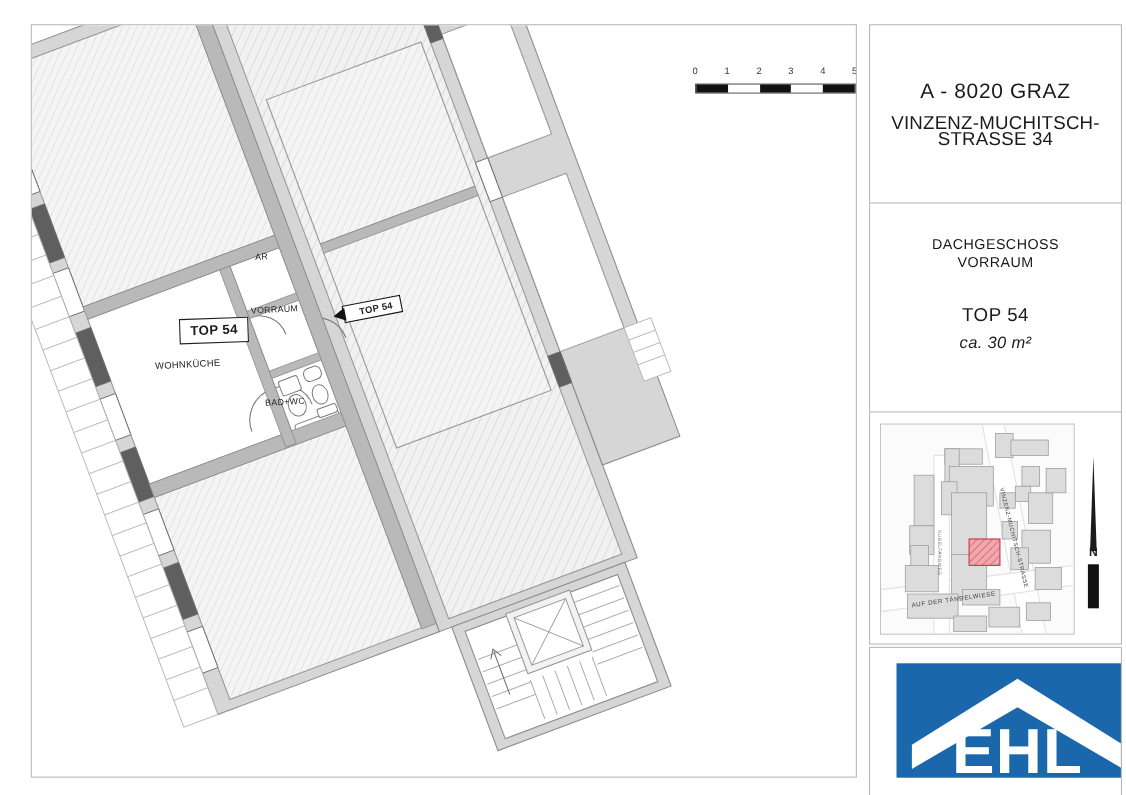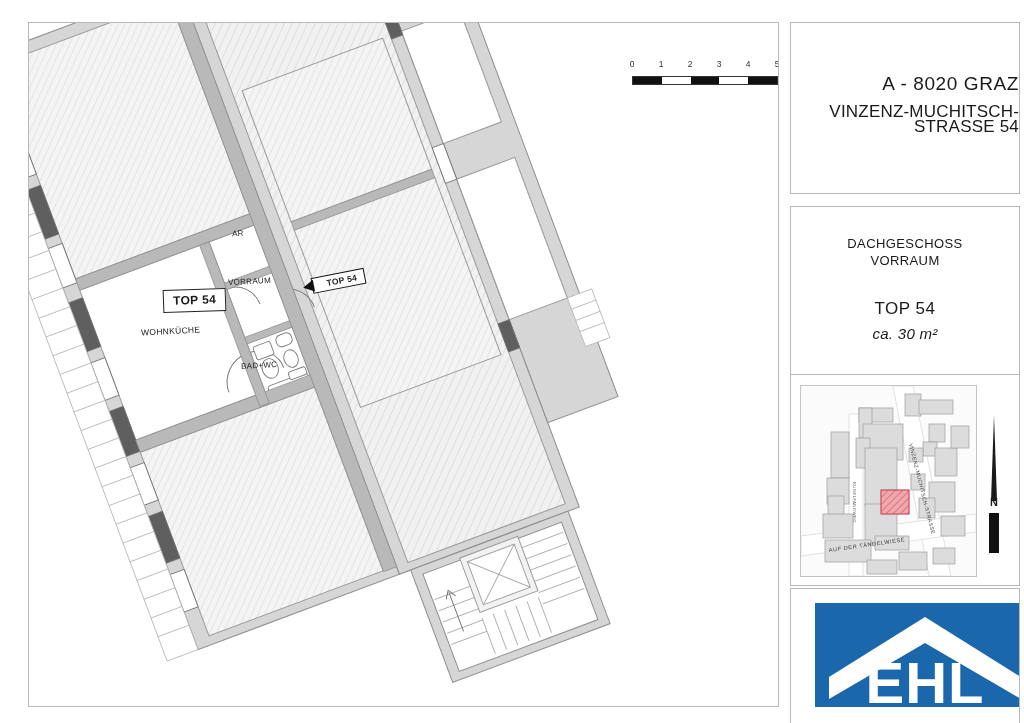--- a/index.html
+++ b/index.html
@@ -16,27 +16,27 @@
     border:1px solid #b9b9b9;background:#fff;overflow:hidden;
   }
   .info-col{
     position:absolute;left:790px;top:22px;width:232px;height:683px;
   }
   .info-cell{
     position:absolute;left:0;width:230px;border:1px solid #b9b9b9;
     background:#fff;box-sizing:border-box;
   }
   .cell-address{top:0;height:172px;}
-  .cell-unit{top:184px;height:176px;}
+  .cell-unit{top:162px;height:200px;}
   .cell-map{top:352px;height:212px;}
   .cell-logo{top:566px;height:145px;overflow:hidden;text-align:right;}
 
   
   .addr-wrap{
-    position:absolute;left:0;right:0;top:50px;text-align:right;
+    position:absolute;left:0;right:0;top:50px;text-align:center;
   }
   .addr-city{
     font-size:19px;letter-spacing:.6px;font-weight:400;color:#1a1a1a;
     margin-bottom:9px;
   }
   .addr-l1,.addr-l2{font-size:17px;letter-spacing:.2px;line-height:15px;}
 
   
   .unit-wrap{position:absolute;left:0;right:0;top:28px;text-align:center;}
   .unit-type1,.unit-type2{font-size:13px;letter-spacing:.4px;line-height:17px;}
@@ -344,21 +344,21 @@
     </div>
   </div>
 </div>
 
 <div class="info-col">
 
   <div class="info-cell cell-address">
     <div class="addr-wrap">
       <div class="addr-city">A - 8020 GRAZ</div>
       <div class="addr-l1">VINZENZ-MUCHITSCH-</div>
-      <div class="addr-l2">STRASSE 54</div>
+      <div class="addr-l2">STRASSE 34</div>
     </div>
   </div>
 
   <div class="info-cell cell-unit">
     <div class="unit-wrap">
       <div class="unit-type1">DACHGESCHOSS</div>
       <div class="unit-type2">VORRAUM</div>
       <div class="unit-top">TOP 54</div>
       <div class="unit-area">ca. 30 m²</div>
     </div>

